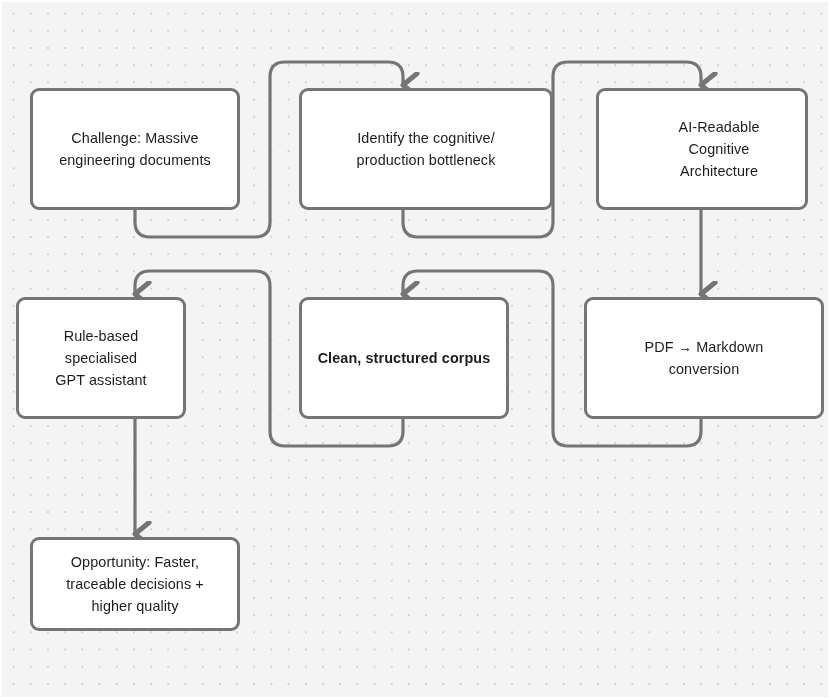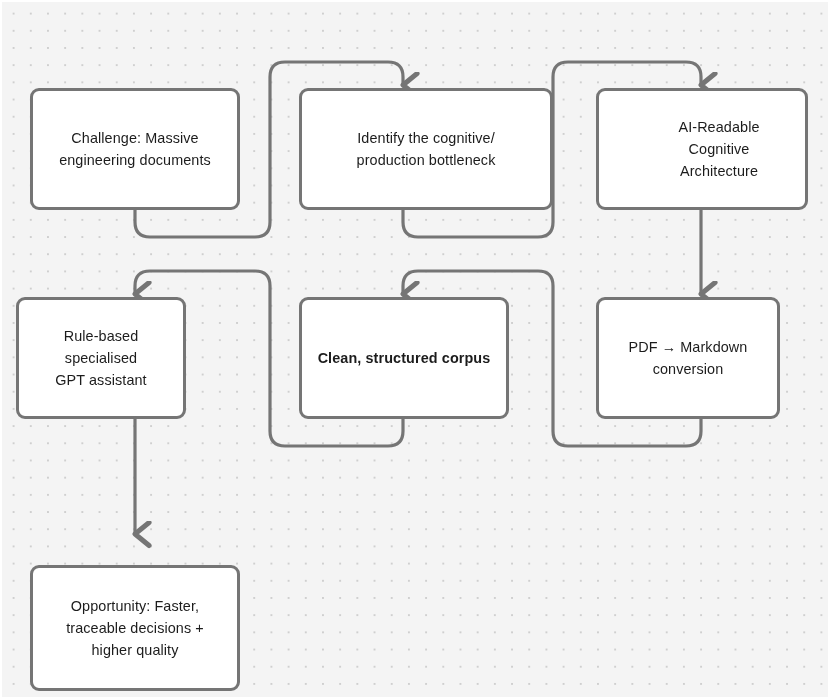--- a/index.html
+++ b/index.html
@@ -148,26 +148,26 @@
 
   <div class="node" id="n4" style="left:16px; top:297px; width:170px; height:122px;">
     <span class="node-label">Rule-based specialised
 GPT assistant</span>
   </div>
 
   <div class="node" id="n5" style="left:299px; top:297px; width:210px; height:122px;font-weight:bold;">
     <span class="node-label">Clean, structured corpus</span>
   </div>
 
-  <div class="node" id="n6" style="left:596px; top:297px; width:184px; height:122px;">
+  <div class="node" id="n6" style="left:584px; top:297px; width:240px; height:122px;">
     <span class="node-label">PDF → Markdown
 conversion</span>
   </div>
 
-  <div class="node" id="n7" style="left:30px; top:537px; width:210px; height:126px;margin-top:28px;">
+  <div class="node" id="n7" style="left:30px; top:537px; width:210px; height:94px;">
     <span class="node-label">Opportunity: Faster,
 traceable decisions +
 higher quality</span>
   </div>
 
   <div id="frame-top"></div>
   <div id="frame-bottom"></div>
   <div id="frame-left"></div>
   <div id="frame-right"></div>
 

